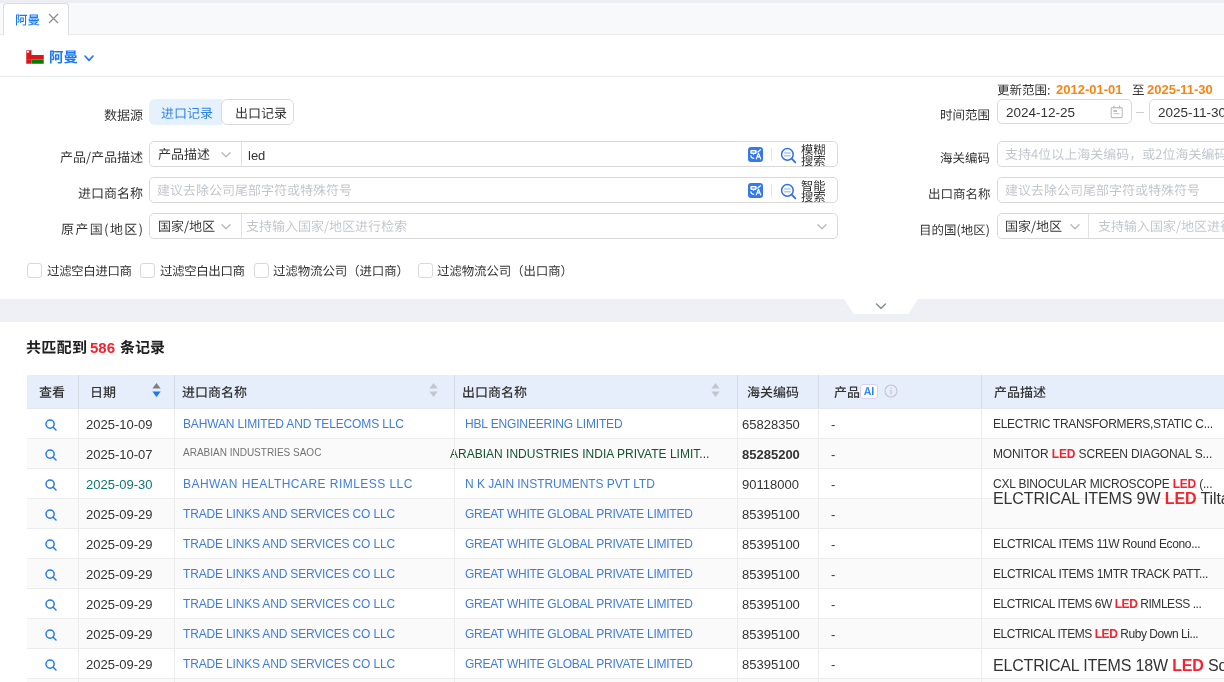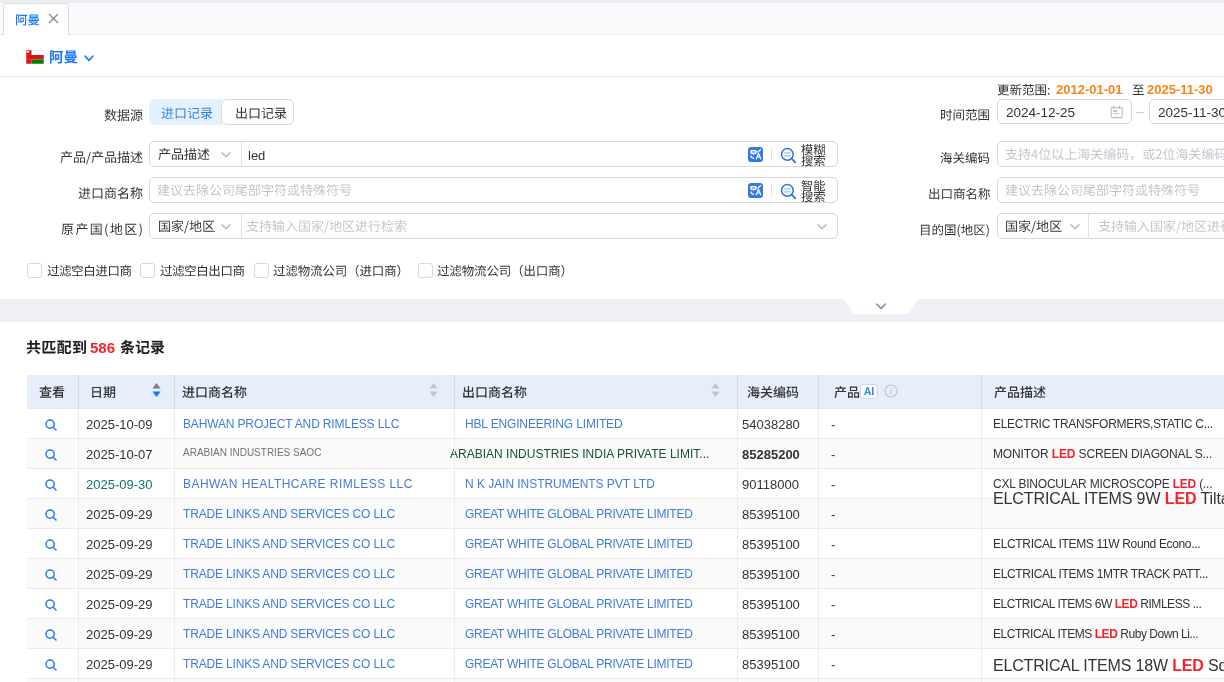--- a/index.html
+++ b/index.html
@@ -253,23 +253,23 @@
 <svg style="position:absolute;left:884px;top:384px" width="14" height="14" viewBox="0 0 14 14">
     <circle cx="7" cy="7" r="6" fill="none" stroke="#c4c7cc" stroke-width="1.1"></circle>
     <path d="M7 6 V10.2 M7 3.8 V5" stroke="#c4c7cc" stroke-width="1.2"></path>
   </svg>
 <div style="position:absolute;left:27px;top:438px;width:1263px;height:1px;background:#ececec"></div>
 <svg style="position:absolute;left:45px;top:418.5px" width="12" height="12" viewBox="0 0 12 12">
     <circle cx="5.1" cy="5.1" r="4.1" fill="none" stroke="#2579f2" stroke-width="1.5"></circle>
     <path d="M8.2 8.2 L11 11" stroke="#2579f2" stroke-width="1.5" stroke-linecap="round"></path>
   </svg>
 <div style="position:absolute;left:86px;top:417.5px;font-size:13px;line-height:1;font-weight:400;color:#333333;white-space:pre">2025-10-09</div>
-<div style="position:absolute;left:183px;top:418.3px;font-size:12px;line-height:1;font-weight:400;color:#3e7ce0;letter-spacing:-0.15px;white-space:pre">BAHWAN PROJECT AND RIMLESS LLC</div>
+<div style="position:absolute;left:183px;top:418.3px;font-size:12px;line-height:1;font-weight:400;color:#3e7ce0;letter-spacing:-0.15px;white-space:pre">BAHWAN LIMITED AND TELECOMS LLC</div>
 <div style="position:absolute;left:465px;top:418.3px;font-size:12px;line-height:1;font-weight:400;color:#3e7ce0;letter-spacing:-0.15px;white-space:pre">HBL ENGINEERING LIMITED</div>
-<div style="position:absolute;left:742px;top:417.5px;font-size:13px;line-height:1;font-weight:400;color:#333333;white-space:pre">54038280</div>
+<div style="position:absolute;left:742px;top:417.5px;font-size:13px;line-height:1;font-weight:400;color:#333333;white-space:pre">65828350</div>
 <div style="position:absolute;left:831px;top:417.5px;font-size:13px;line-height:1;font-weight:400;color:#333333;white-space:pre">-</div>
 <div style="position:absolute;left:993px;top:418.3px;font-size:12px;line-height:1;color:#333333;letter-spacing:-0.29px;white-space:pre">ELECTRIC TRANSFORMERS,STATIC C...</div>
 <div style="position:absolute;left:27px;top:439px;width:1263px;height:30px;background:#fafafa"></div>
 <div style="position:absolute;left:27px;top:468px;width:1263px;height:1px;background:#ececec"></div>
 <svg style="position:absolute;left:45px;top:448.5px" width="12" height="12" viewBox="0 0 12 12">
     <circle cx="5.1" cy="5.1" r="4.1" fill="none" stroke="#2579f2" stroke-width="1.5"></circle>
     <path d="M8.2 8.2 L11 11" stroke="#2579f2" stroke-width="1.5" stroke-linecap="round"></path>
   </svg>
 <div style="position:absolute;left:86px;top:447.5px;font-size:13px;line-height:1;font-weight:400;color:#333333;white-space:pre">2025-10-07</div>
 <div style="position:absolute;left:183px;top:448.3px;font-size:10px;line-height:1;font-weight:400;color:#737373;white-space:pre">ARABIAN INDUSTRIES SAOC</div>

